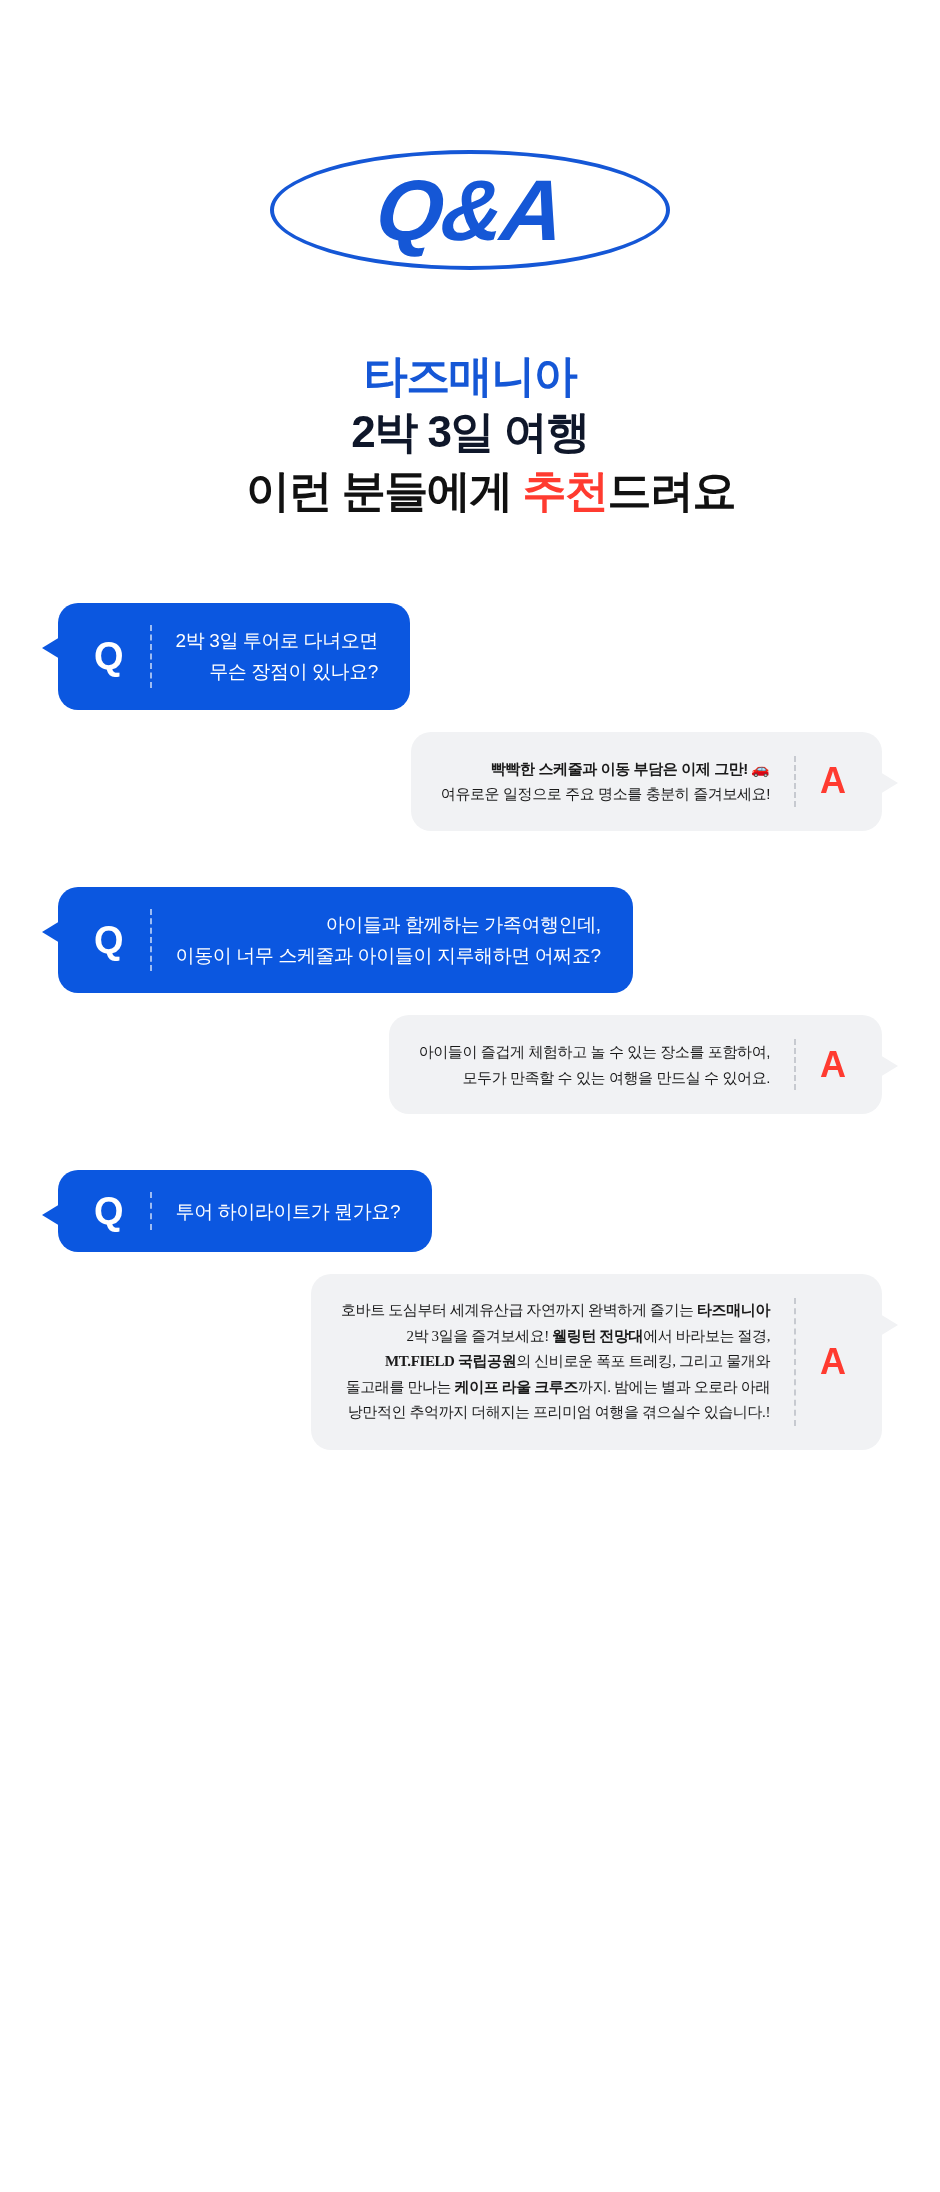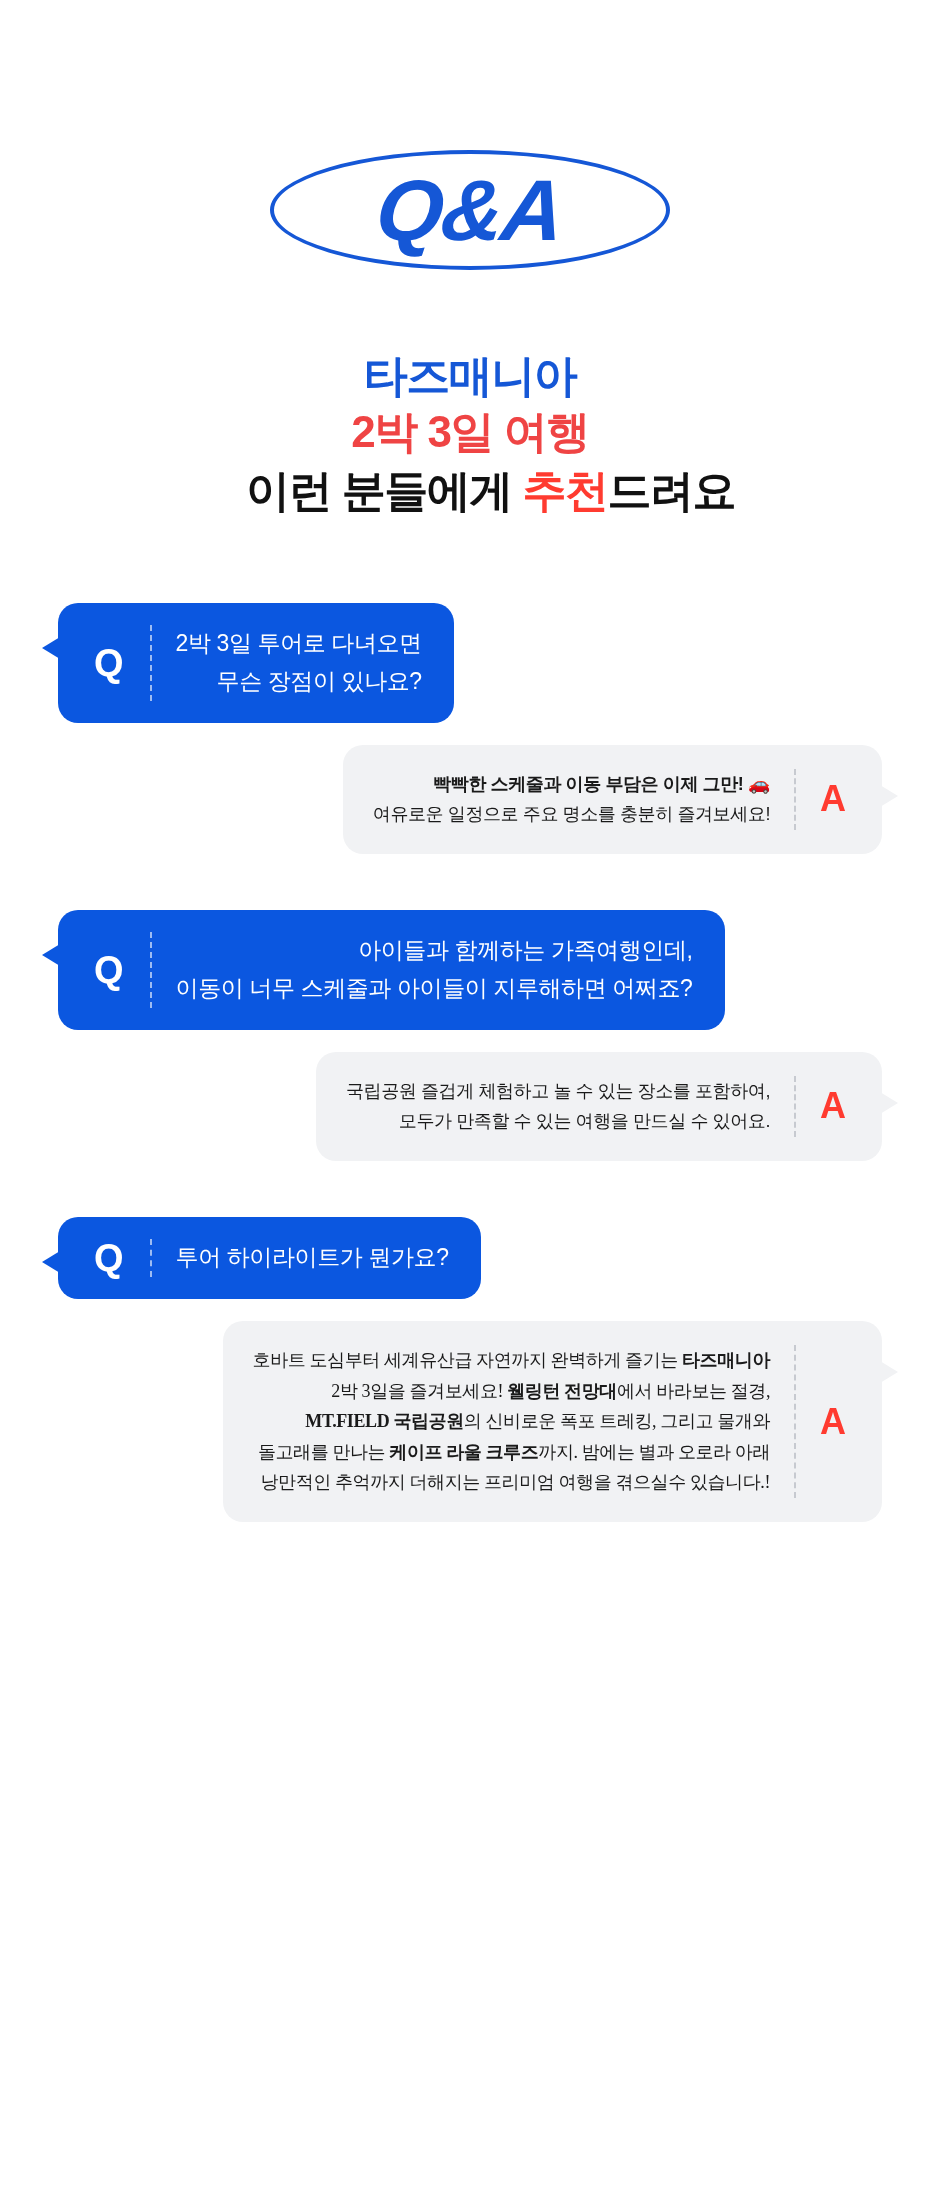--- a/index.html
+++ b/index.html
@@ -65,21 +65,21 @@
   }
   .headline .l1 {
     font-size: 44px;
     font-weight: bold;
     color: #1557d6;
     letter-spacing: -1.5px;
   }
   .headline .l2 {
     font-size: 44px;
     font-weight: bold;
-    color: #ef4444;
+    color: #0f172a;
     letter-spacing: -1.5px;
   }
   .headline .l3 {
     font-size: 44px;
     font-weight: bold;
     color: #111111;
     letter-spacing: -1.5px;
     margin-top: 2px;
     padding-left: 41px;
   }
@@ -130,21 +130,21 @@
     line-height: 1;
     align-self: center;
     padding: 0 26px 0 10px;
     letter-spacing: 0;
   }
   .divider-dashed-w {
     border-left: 2px dashed rgba(255,255,255,0.6);
     margin-right: 24px;
   }
   .q-text {
-    font-size: 23px;
+    font-size: 19px;
     line-height: 1.65;
     text-align: right;
     align-self: center;
     letter-spacing: -0.4px;
     white-space: pre-line;
     padding-right: 4px;
   }
 
   
   .a-row {
@@ -168,21 +168,21 @@
     position: absolute;
     right: -16px;
     top: 40px;
     width: 0;
     height: 0;
     border-top: 11px solid transparent;
     border-bottom: 11px solid transparent;
     border-left: 18px solid #f1f2f4;
   }
   .a-text {
-    font-size: 18px;
+    font-size: 15px;
     line-height: 1.7;
     text-align: right;
     align-self: center;
     letter-spacing: -0.4px;
   }
   .a-text .b {
     font-weight: bold;
   }
   .divider-dashed-g {
     border-left: 2px dashed #c7cad0;
@@ -257,21 +257,21 @@
         <div class="bubble-q wide">
           <div class="q-mark">Q</div>
           <div class="divider-dashed-w"></div>
           <div class="q-text">아이들과 함께하는 가족여행인데,
 이동이 너무 스케줄과 아이들이 지루해하면 어쩌죠?</div>
         </div>
       </div>
       <div class="a-row">
         <div class="bubble-a wide">
           <div class="a-text">
-            <div>국립공원 즐겁게 체험하고 놀 수 있는 장소를 포함하여,</div>
+            <div>아이들이 즐겁게 체험하고 놀 수 있는 장소를 포함하여,</div>
             <div>모두가 만족할 수 있는 여행을 만드실 수 있어요.</div>
           </div>
           <div class="divider-dashed-g"></div>
           <div class="a-mark">A</div>
         </div>
       </div>
     </div>
 
     <div class="qa-block">
       <div class="q-row">

